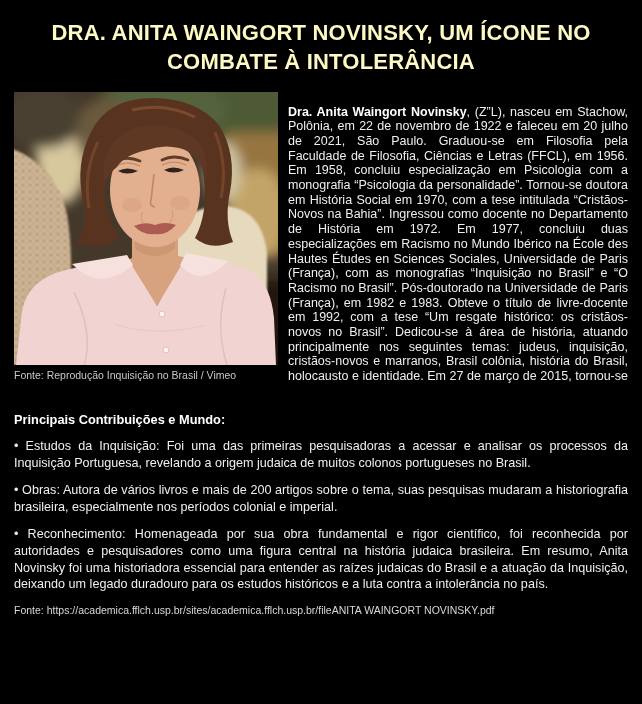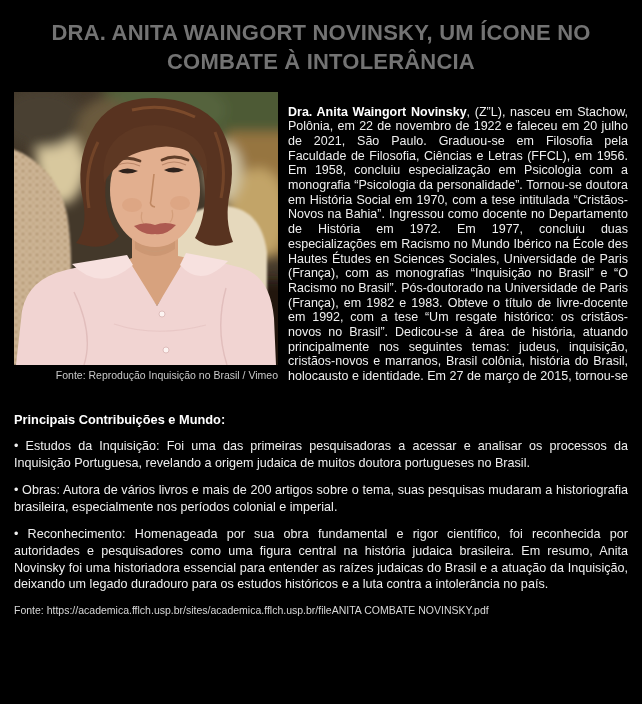--- a/index.html
+++ b/index.html
@@ -6,25 +6,25 @@
   body{
     width:642px;height:704px;overflow:hidden;
     background:#000;color:#ededed;
     font-family:"Liberation Sans","DejaVu Sans",sans-serif;
     -webkit-font-smoothing:antialiased;
   }
   .page{width:614px;margin:0 auto;padding:0 14px;}
   .title{
     margin:18px 6px 16px 6px;
     text-align:center;font-weight:700;font-size:22px;line-height:29px;
-    color:#737373;letter-spacing:.2px;
+    color:#fef9c3;letter-spacing:.2px;
   }
   .title span{display:block;}
   .main{display:flex;gap:10px;align-items:flex-start;}
-  .photo-col{width:264px;flex:0 0 264px;text-align:right;}
+  .photo-col{width:264px;flex:0 0 264px;}
   .photo-frame{width:264px;height:273px;display:block;}
   .photo-frame svg{display:block;width:264px;height:273px;}
   .caption{margin-top:4px;font-size:10.5px;line-height:13px;color:#c9c9c9;}
   .bio{
     flex:1;min-width:0;height:280px;overflow:hidden;
     font-size:12.5px;line-height:14.7px;text-align:justify;color:#efefef;
   }
   .bio .lead{font-weight:700;color:#ffffff;}
   .heading{margin:15px 0 0 0;font-size:12.8px;font-weight:700;color:#ffffff;}
   .bullets{margin-top:11px;}
@@ -119,20 +119,20 @@
       <div class="caption">Fonte: Reprodução Inquisição no Brasil / Vimeo</div>
     </div>
 
     <p class="bio"><span class="lead">Dra. Anita Waingort Novinsky</span><span>, (Z”L), nasceu em Stachow, Polônia, em 22 de novembro de 1922 e faleceu em 20 julho de 2021, São Paulo. Graduou-se em Filosofia pela Faculdade de Filosofia, Ciências e Letras (FFCL), em 1956. Em 1958, concluiu especialização em Psicologia com a monografia “Psicologia da personalidade”. Tornou-se doutora em História Social em 1970, com a tese intitulada “Cristãos-Novos na Bahia”. Ingressou como docente no Departamento de História em 1972. Em 1977, concluiu duas especializações em Racismo no Mundo Ibérico na École des Hautes Études en Sciences Sociales, Universidade de Paris (França), com as monografias “Inquisição no Brasil” e “O Racismo no Brasil”. Pós-doutorado na Universidade de Paris (França), em 1982 e 1983. Obteve o título de livre-docente em 1992, com a tese “Um resgate histórico: os cristãos-novos no Brasil”. Dedicou-se à área de história, atuando principalmente nos seguintes temas: judeus, inquisição, cristãos-novos e marranos, Brasil colônia, história do Brasil, holocausto e identidade. Em 27 de março de 2015, tornou-se a 56ª professora emérita da FFLCH USP.</span></p>
 
   </div>
 
   <h2 class="heading">Principais Contribuições e Mundo:</h2>
 
   <div class="bullets">
-    <p class="bullet">• Estudos da Inquisição: Foi uma das primeiras pesquisadoras a acessar e analisar os processos da Inquisição Portuguesa, revelando a origem judaica de muitos doutora portugueses no Brasil.</p>
+    <p class="bullet">• Estudos da Inquisição: Foi uma das primeiras pesquisadoras a acessar e analisar os processos da Inquisição Portuguesa, revelando a origem judaica de muitos colonos portugueses no Brasil.</p>
     <p class="bullet">• Obras: Autora de vários livros e mais de 200 artigos sobre o tema, suas pesquisas mudaram a historiografia brasileira, especialmente nos períodos colonial e imperial.</p>
     <p class="bullet">• Reconhecimento: Homenageada por sua obra fundamental e rigor científico, foi reconhecida por autoridades e pesquisadores como uma figura central na história judaica brasileira. Em resumo, Anita Novinsky foi uma historiadora essencial para entender as raízes judaicas do Brasil e a atuação da Inquisição, deixando um legado duradouro para os estudos históricos e a luta contra a intolerância no país.</p>
   </div>
 
-  <div class="footer">Fonte: https://academica.fflch.usp.br/sites/academica.fflch.usp.br/fileANITA COMBATE NOVINSKY.pdf</div>
+  <div class="footer">Fonte: https://academica.fflch.usp.br/sites/academica.fflch.usp.br/fileANITA WAINGORT NOVINSKY.pdf</div>
 
 </div>
 
 </body></html>

